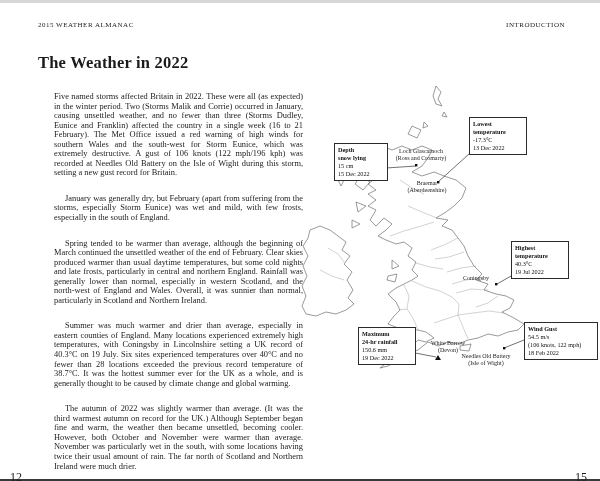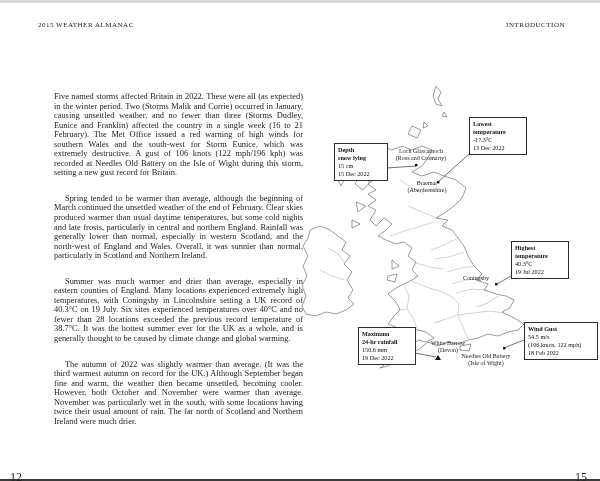--- a/index.html
+++ b/index.html
@@ -31,22 +31,24 @@
   }
 </style>
 </head>
 <body>
 
 <div class="spread">
   <div class="edge-top"></div>
   <div class="edge-bottom"></div>
 
   <div class="running-header left">2015 WEATHER ALMANAC</div>
+  <h1 class="chapter-title">The Weather in 2022</h1>
   <div class="body-copy">
     <p>Five named storms affected Britain in 2022. These were all (as expected) in the winter period. Two (Storms Malik and Corrie) occurred in January, causing unsettled weather, and no fewer than three (Storms Dudley, Eunice and Franklin) affected the country in a single week (16 to 21 February). The Met Office issued a red warning of high winds for southern Wales and the south-west for Storm Eunice, which was extremely destructive. A gust of 106 knots (122 mph/196 kph) was recorded at Needles Old Battery on the Isle of Wight during this storm, setting a new gust record for Britain.</p>
+    <p>January was generally dry, but February (apart from suffering from the storms, especially Storm Eunice) was wet and mild, with few frosts, especially in the south of England.</p>
     <p>Spring tended to be warmer than average, although the beginning of March continued the unsettled weather of the end of February. Clear skies produced warmer than usual daytime temperatures, but some cold nights and late frosts, particularly in central and northern England. Rainfall was generally lower than normal, especially in western Scotland, and the north-west of England and Wales. Overall, it was sunnier than normal, particularly in Scotland and Northern Ireland.</p>
     <p>Summer was much warmer and drier than average, especially in eastern counties of England. Many locations experienced extremely high temperatures, with Coningsby in Lincolnshire setting a UK record of 40.3°C on 19 July. Six sites experienced temperatures over 40°C and no fewer than 28 locations exceeded the previous record temperature of 38.7°C. It was the hottest summer ever for the UK as a whole, and is generally thought to be caused by climate change and global warming.</p>
     <p>The autumn of 2022 was slightly warmer than average. (It was the third warmest autumn on record for the UK.) Although September began fine and warm, the weather then became unsettled, becoming cooler. However, both October and November were warmer than average. November was particularly wet in the south, with some locations having twice their usual amount of rain. The far north of Scotland and Northern Ireland were much drier.</p>
   </div>
   <div class="page-number left">12</div>
 
   <div class="running-header right">INTRODUCTION</div>
   <div class="page-number right">15</div>
 
   <svg class="map-svg" viewBox="0 0 300 481" xmlns="http://www.w3.org/2000/svg">

